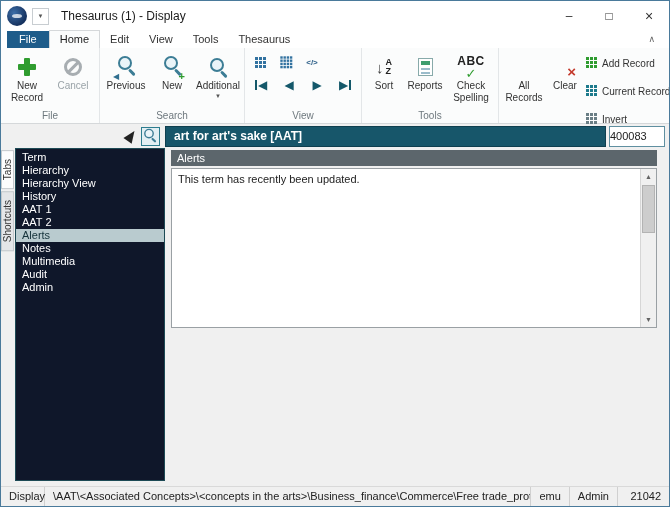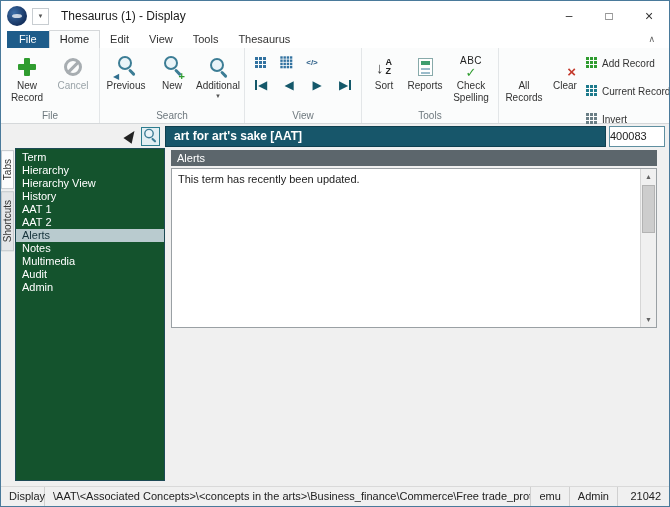--- a/index.html
+++ b/index.html
@@ -53,21 +53,21 @@
   .ic-wrap { position:relative; display:inline-block; }
   .ovl { position:absolute; font-weight:bold; line-height:1; }
   .ovl.red-x { color:#c43b2e; font-size:15px; right:-4px; bottom:-3px; text-shadow:0 0 2px #fff; }
   .sort-ic { display:flex; align-items:center; gap:2px; }
   .sort-ic .arrow { font-size:15px; color:#444; font-weight:bold; }
   .sort-ic .letters { display:flex; flex-direction:column; font-size:9px; font-weight:bold; color:#222; line-height:1; }
   .report-ic { width:15px; height:18px; border:1px solid #8aa; background:#fff; position:relative; }
   .report-ic::before { content:""; position:absolute; left:2px; right:2px; top:2px; height:4px; background:#3f9e6f; }
   .report-ic::after { content:""; position:absolute; left:2px; right:2px; top:9px; height:2px; background:#9bbccb; box-shadow:0 4px #9bbccb; }
   .spell-ic { display:flex; flex-direction:column; align-items:center; line-height:1; }
-  .spell-ic .abc { font-size:10px; font-weight:normal; color:#222; letter-spacing:.5px; }
+  .spell-ic .abc { font-size:12px; font-weight:bold; color:#222; letter-spacing:.5px; }
   .spell-ic .chk { font-size:13px; font-weight:bold; color:#2f9c2f; }
   
   .vrows { display:flex; flex-direction:column; gap:3px; padding:4px 4px 0; }
   .vrow { display:flex; gap:4px; align-items:center; }
   .sbtn { width:22px; height:20px; display:flex; align-items:center; justify-content:center; color:#3272a0; }
   .code-txt { font-size:8px; font-weight:bold; color:#2c5f88; }
   .navbtn { width:24px; height:20px; display:flex; align-items:center; justify-content:center; color:#14586a; font-size:12px; }
   .navbtn .bar { width:2px; height:10px; background:#14586a; }
   .navbtn.first .bar { margin-right:1px; } .navbtn.last .bar { margin-left:1px; }
   
@@ -81,21 +81,21 @@
   .cursor-ic { width:0; height:0; border-left:5px solid transparent; border-right:5px solid transparent; border-bottom:12px solid #222; transform:rotate(35deg); }
   .magbox { width:19px; height:19px; border:1px solid #2d7d8f; background:#e2eff3; display:flex; align-items:center; justify-content:center; }
   .magbox .mag { transform:scale(.7); margin:-3px 0 0 -3px; }
   .record-title { flex:1; height:21px; background:#17566a; border:1px solid #0f3f4f; color:#fff; font-weight:bold; font-size:12px; line-height:19px; padding-left:8px; }
   .record-num { width:56px; height:21px; background:#fff; border:1px solid #5f8fa0; font-size:11px; text-align:right; line-height:19px; padding-right:23px; margin:0 4px 0 3px; color:#222; }
   
   .side-strip { position:absolute; left:0; top:147px; bottom:20px; width:14px; display:flex; flex-direction:column; gap:2px; padding-top:2px; }
   .vtab { writing-mode:vertical-rl; transform:rotate(180deg); font-size:10px; color:#333; background:#e4e6e8; border:1px solid #c4c9cc; padding:8px 0; width:13px; text-align:center; }
   .vtab.active { background:#fdfdfd; }
   
-  .sidebar { position:absolute; left:14px; top:147px; width:150px; bottom:25px; background:#14532d; border:1px solid #1d4a55; padding-top:2px; }
+  .sidebar { position:absolute; left:14px; top:147px; width:150px; bottom:25px; background:#0f172a; border:1px solid #1d4a55; padding-top:2px; }
   .side-item { height:13px; line-height:13px; font-size:11px; color:#fff; padding-left:6px; white-space:nowrap; overflow:hidden; }
   .side-item.selected { background:#b9cbcf; color:#14323a; }
   
   .main { position:absolute; left:164px; top:147px; right:0; bottom:20px; background:#f0f0f0; }
   .panel-header { margin:2px 12px 0 6px; height:16px; background:#5c666c; color:#fff; font-size:11px; line-height:16px; padding-left:6px; }
   .content-box { margin:2px 12px 0 6px; height:160px; background:#fff; border:1px solid #9aa0a4; position:relative; font-size:11px; color:#222; }
   .content-text { padding:4px 22px 4px 6px; }
   .scrollbar { position:absolute; top:0; right:0; bottom:0; width:16px; background:#f0f0f0; border-left:1px solid #d6d6d6; }
   .sb-btn { height:15px; display:flex; align-items:center; justify-content:center; font-size:7px; color:#636363; }
   .sb-btn.down { position:absolute; bottom:0; left:0; right:0; }

